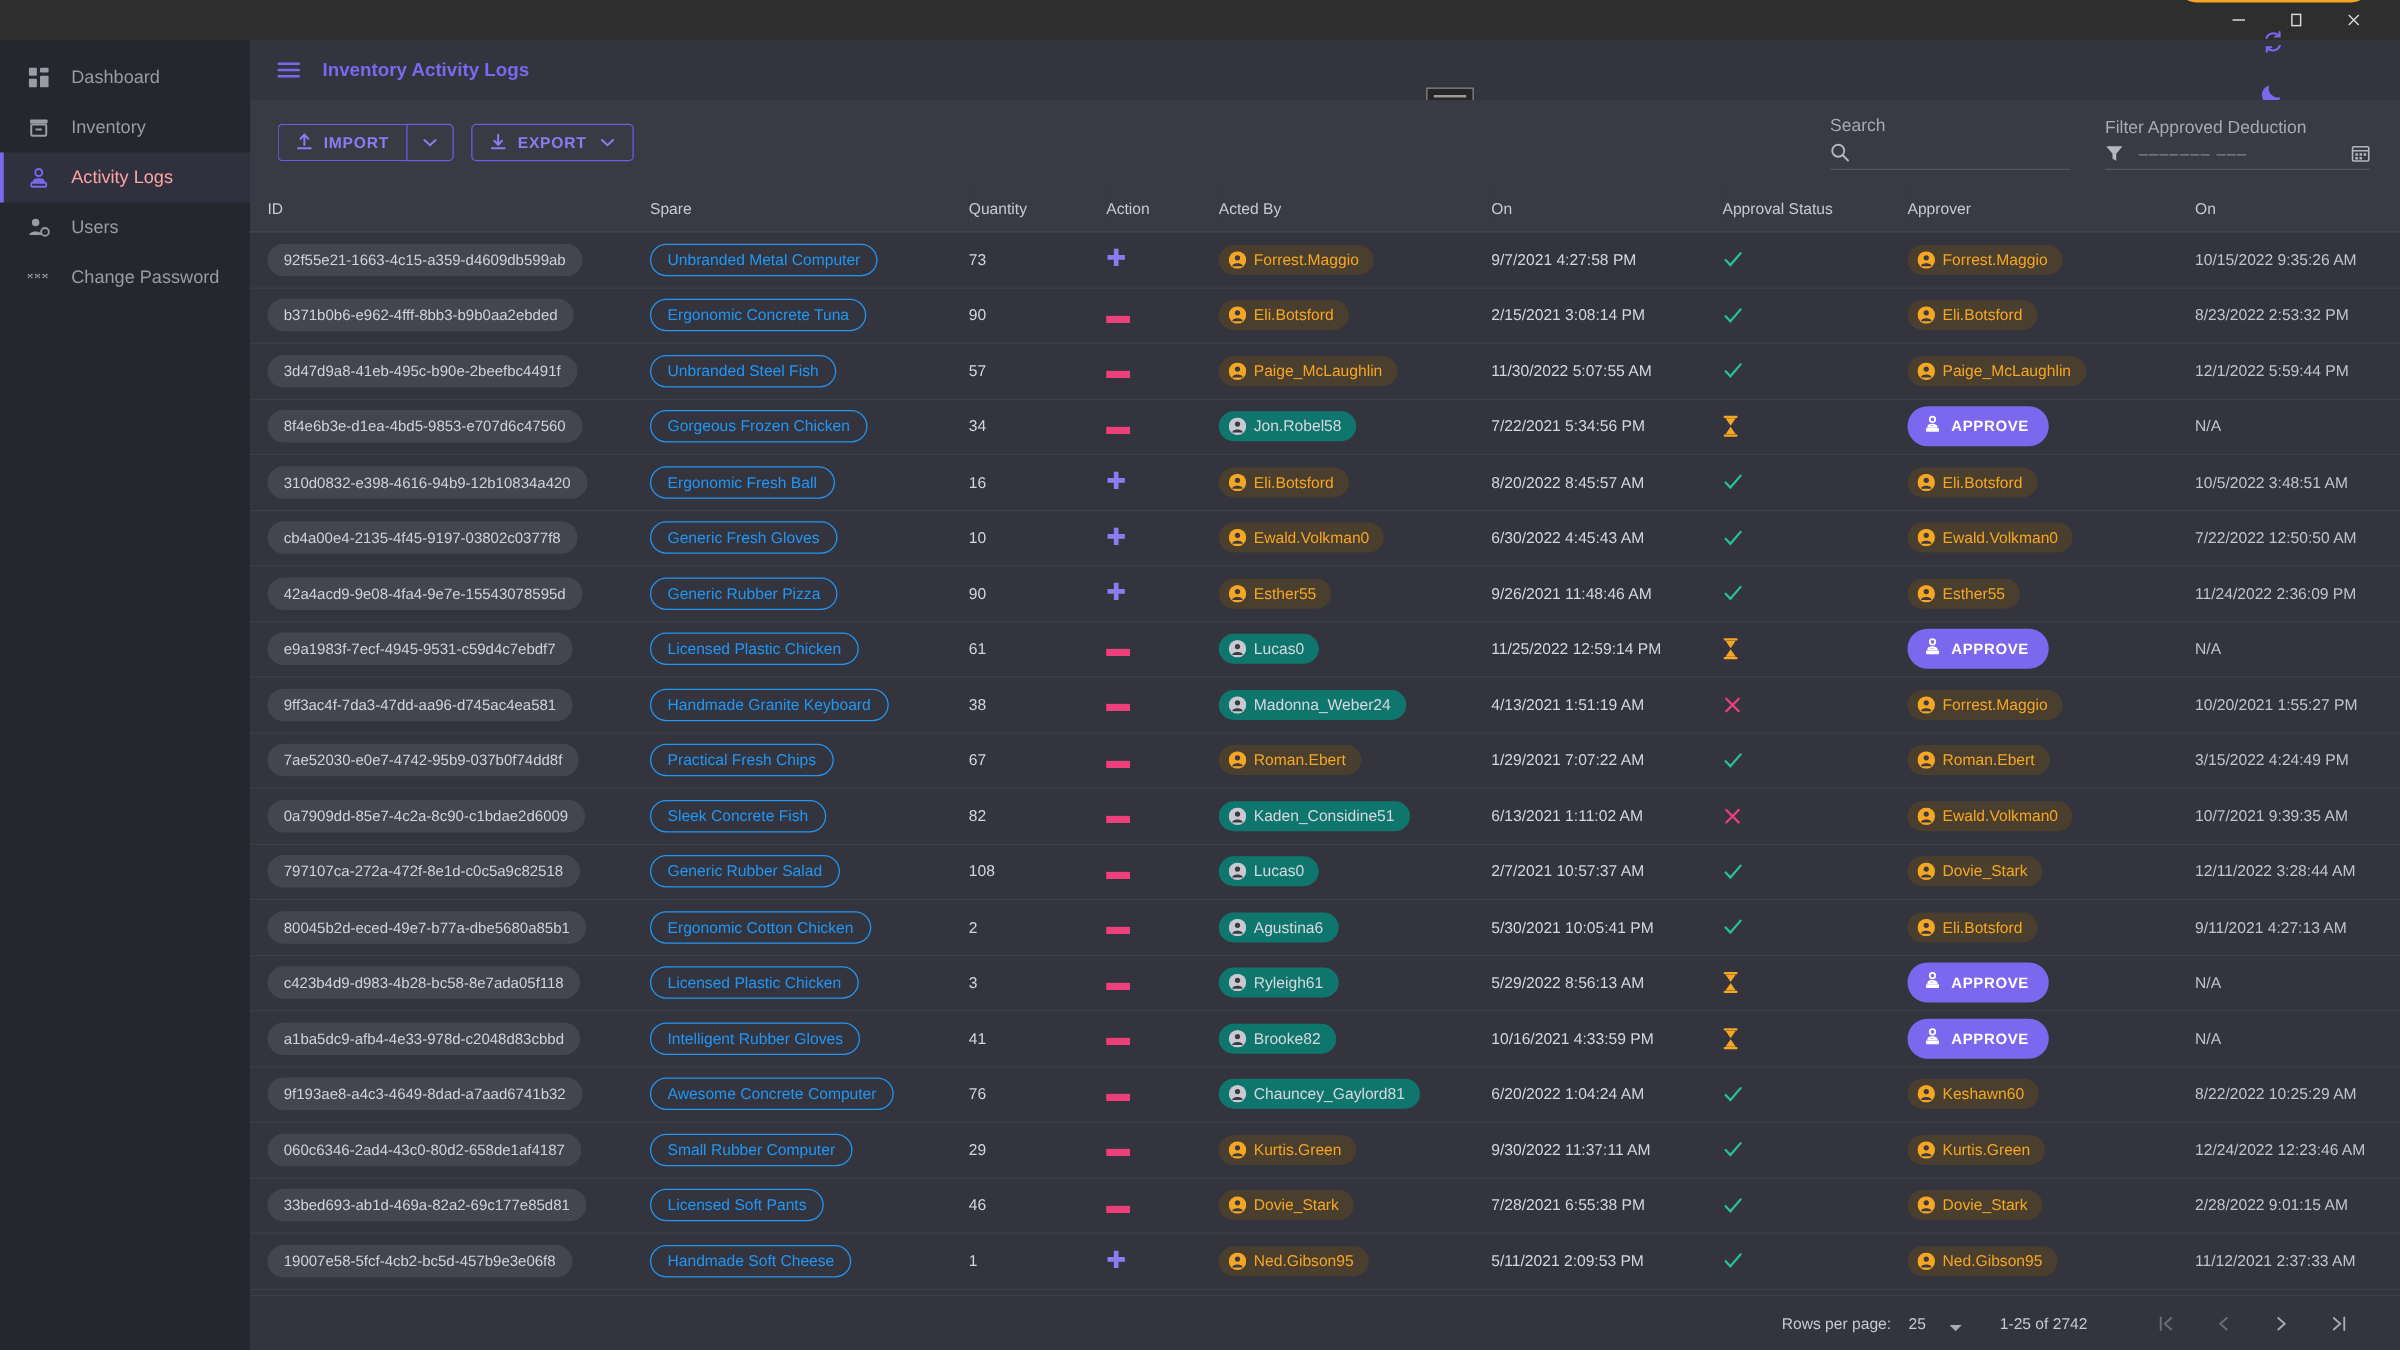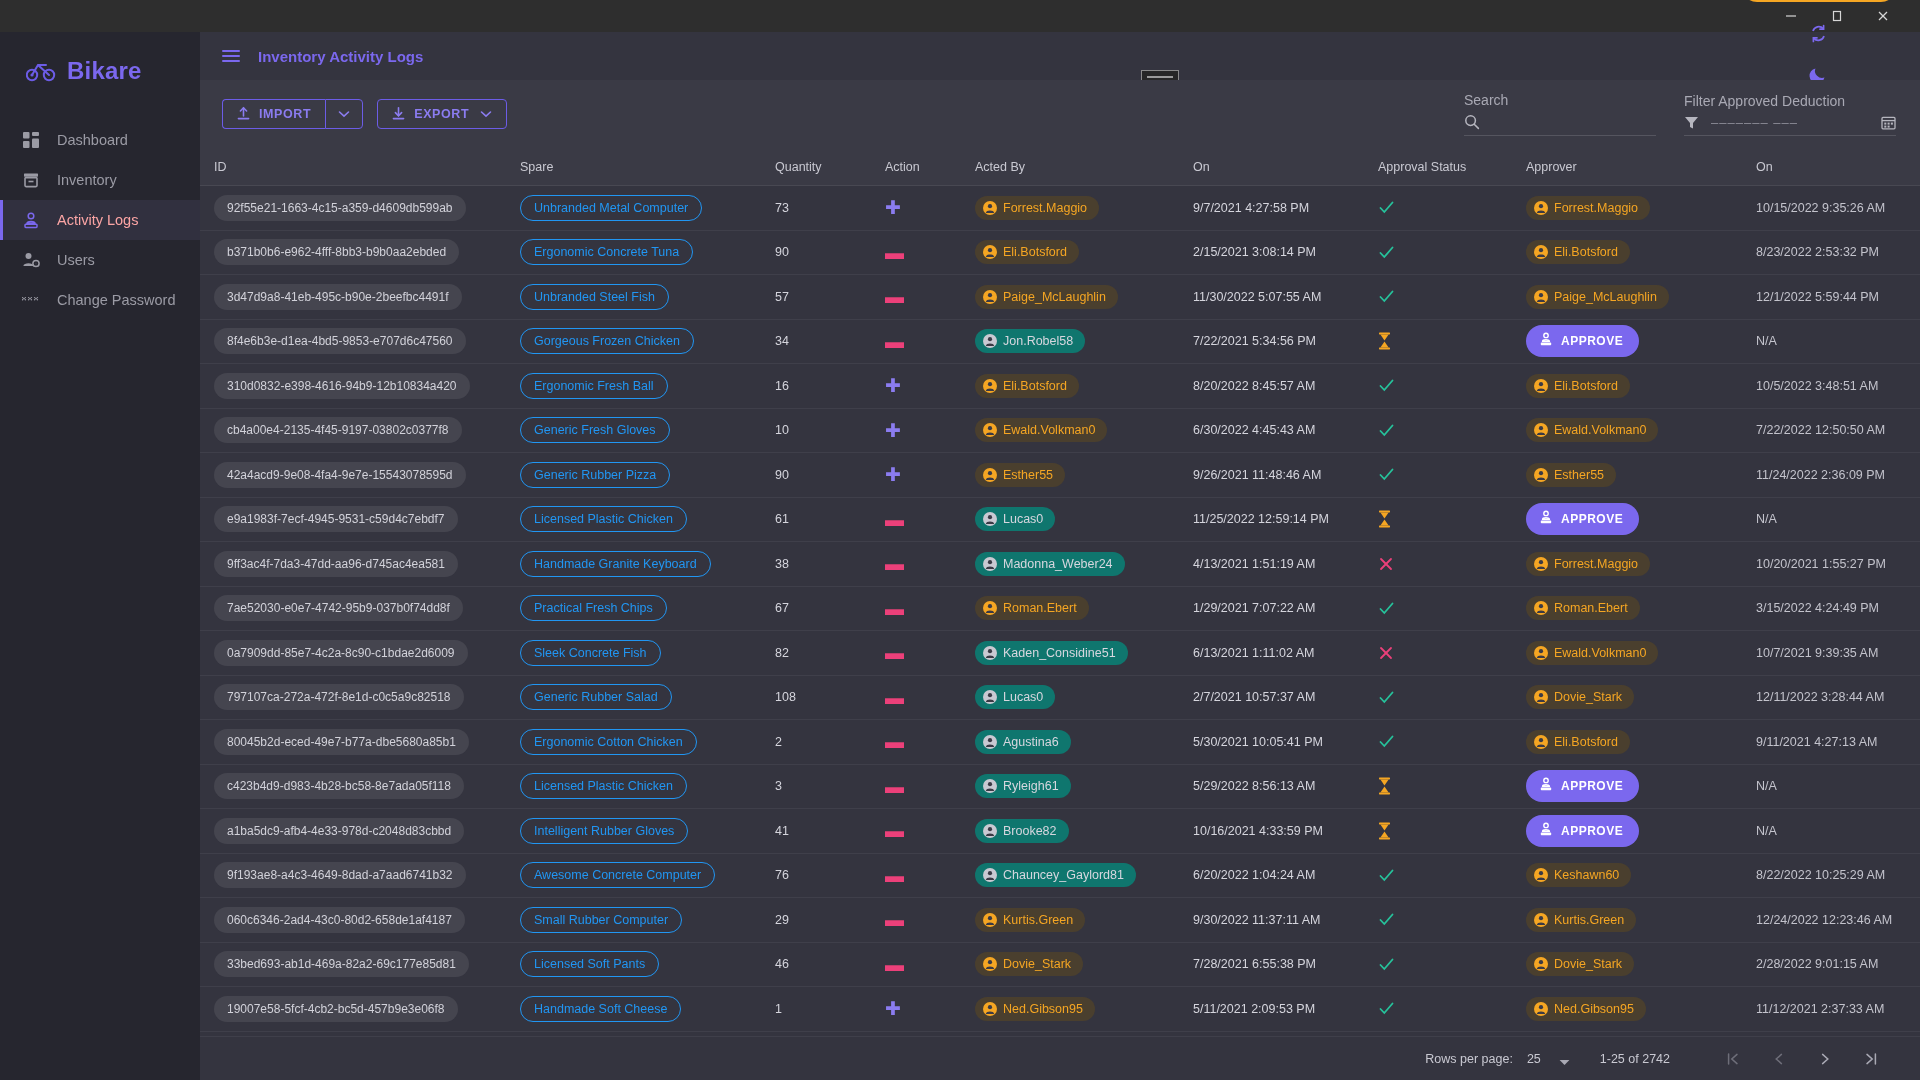--- a/index.html
+++ b/index.html
@@ -177,31 +177,20 @@
     <svg width="14" height="14" viewBox="0 0 14 14">
         <line x1="3" y1="3" x2="11" y2="11" stroke="#d6d6d6" stroke-width="1.2"></line>
         <line x1="11" y1="3" x2="3" y2="11" stroke="#d6d6d6" stroke-width="1.2"></line>
       </svg>
   </div>
 </div>
 
 <div id="app">
 
   <aside id="sidebar">
-    <div id="brand">
-      <span class="logo">
-        <svg width="30" height="22" viewBox="0 0 30 22">
-          <circle cx="6" cy="15" r="5.2" fill="none" stroke="#6c5ce7" stroke-width="2"></circle>
-          <circle cx="23" cy="15" r="5.2" fill="none" stroke="#6c5ce7" stroke-width="2"></circle>
-          <path d="M6 15 L12 5 L20 5 M12 5 L23 15" fill="none" stroke="#6c5ce7" stroke-width="2" stroke-linecap="round"></path>
-          <circle cx="6" cy="15" r="1.6" fill="#6c5ce7"></circle>
-        </svg>
-      </span>
-      <span class="name">Bikare</span>
-    </div>
 
     <nav class="nav-list">
       <div class="nav-item">
         <span class="nic">
           <svg width="16" height="16" viewBox="0 0 16 16" fill="currentColor">
             <rect x="0" y="0" width="6.5" height="6.5" rx="1"></rect>
               <rect x="9" y="0" width="7" height="4" rx="1"></rect>
             <rect x="0" y="9" width="6.5" height="7" rx="1"></rect>
               <rect x="9" y="6.5" width="7" height="9.5" rx="1"></rect>
           </svg>

